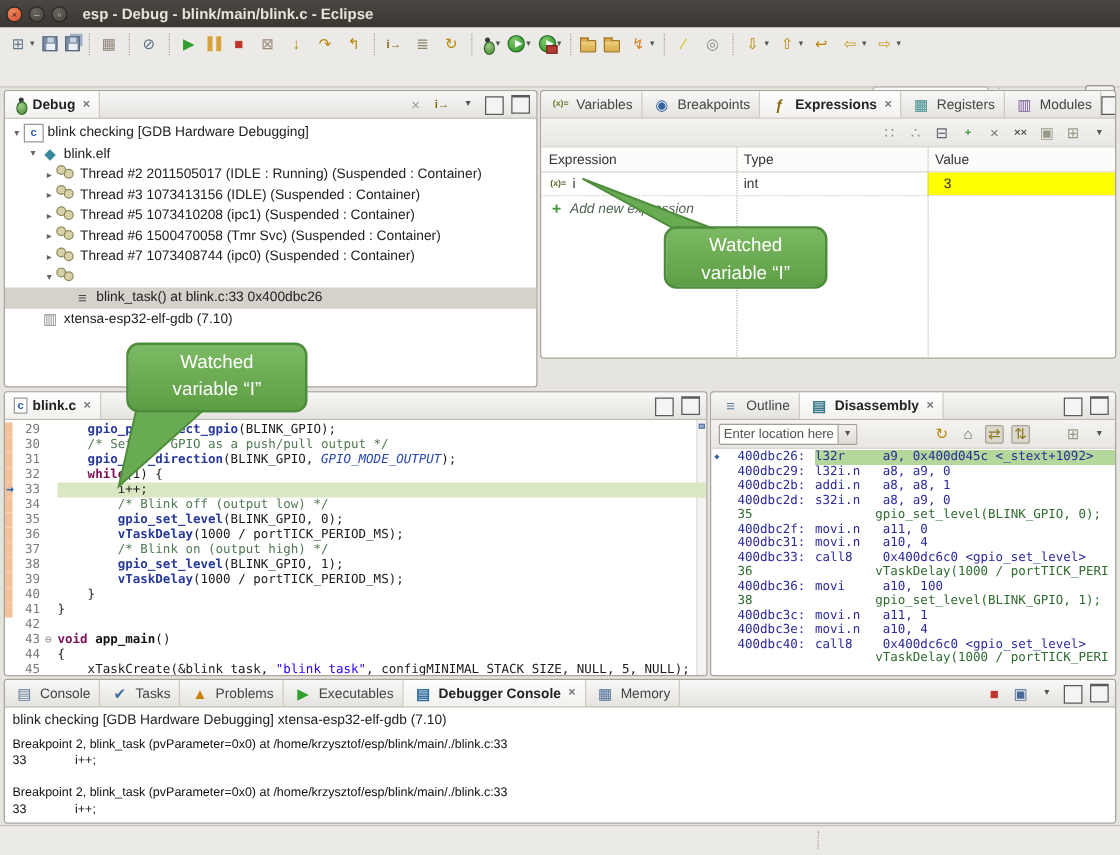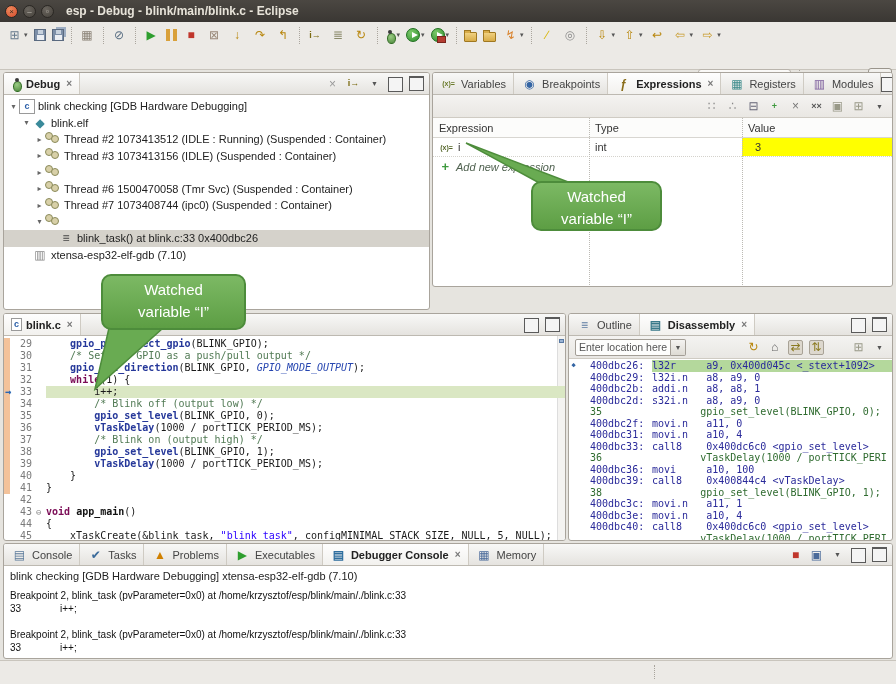--- a/index.html
+++ b/index.html
@@ -292,30 +292,31 @@
         <span>blink checking [GDB Hardware Debugging]</span>
       </div>
       <div class="trow" style="padding-left: 17px;">
         <span class="expander">▾</span>
         <span class="ic" style="color: rgb(58, 138, 154);">◆</span>
         <span>blink.elf</span>
       </div>
       <div class="trow" style="padding-left: 30px;">
         <span class="expander">▸</span>
         <span class="ic i-thread"></span>
-        <span>Thread #2 1073413512 (IDLE : Running) (Suspended : Container)</span>
+        <span>Thread #2 2011505017 (IDLE : Running) (Suspended : Container)</span>
       </div>
       <div class="trow" style="padding-left: 30px;">
         <span class="expander">▸</span>
         <span class="ic i-thread"></span>
         <span>Thread #3 1073413156 (IDLE) (Suspended : Container)</span>
       </div>
       <div class="trow" style="padding-left: 30px;">
         <span class="expander">▸</span>
         <span class="ic i-thread"></span>
+        <span>Thread #5 1073410208 (ipc1) (Suspended : Container)</span>
       </div>
       <div class="trow" style="padding-left: 30px;">
         <span class="expander">▸</span>
         <span class="ic i-thread"></span>
         <span>Thread #6 1500470058 (Tmr Svc) (Suspended : Container)</span>
       </div>
       <div class="trow" style="padding-left: 30px;">
         <span class="expander">▸</span>
         <span class="ic i-thread"></span>
         <span>Thread #7 1073408744 (ipc0) (Suspended : Container)</span>
@@ -474,21 +475,20 @@
       <div class="dl"><span class="dmark">◆</span><span class="dgut">400dbc26:</span><span class="dbody hl">l32r     a9, 0x400d045c &lt;_stext+1092&gt;</span></div>
       <div class="dl"><span class="dmark"></span><span class="dgut">400dbc29:</span><span class="dbody">l32i.n   a8, a9, 0</span></div>
       <div class="dl"><span class="dmark"></span><span class="dgut">400dbc2b:</span><span class="dbody">addi.n   a8, a8, 1</span></div>
       <div class="dl"><span class="dmark"></span><span class="dgut">400dbc2d:</span><span class="dbody">s32i.n   a8, a9, 0</span></div>
       <div class="dl"><span class="dmark"></span><span class="dgut d-src">35</span><span class="dbody d-src">        gpio_set_level(BLINK_GPIO, 0);</span></div>
       <div class="dl"><span class="dmark"></span><span class="dgut">400dbc2f:</span><span class="dbody">movi.n   a11, 0</span></div>
       <div class="dl"><span class="dmark"></span><span class="dgut">400dbc31:</span><span class="dbody">movi.n   a10, 4</span></div>
       <div class="dl"><span class="dmark"></span><span class="dgut">400dbc33:</span><span class="dbody">call8    0x400dc6c0 &lt;gpio_set_level&gt;</span></div>
       <div class="dl"><span class="dmark"></span><span class="dgut d-src">36</span><span class="dbody d-src">        vTaskDelay(1000 / portTICK_PERI</span></div>
       <div class="dl"><span class="dmark"></span><span class="dgut">400dbc36:</span><span class="dbody">movi     a10, 100</span></div>
-      <div class="dl"><span class="dmark"></span><span class="dgut">400dbc39:</span><span class="dbody">call8    0x400844c4 &lt;vTaskDelay&gt;</span></div>
       <div class="dl"><span class="dmark"></span><span class="dgut d-src">38</span><span class="dbody d-src">        gpio_set_level(BLINK_GPIO, 1);</span></div>
       <div class="dl"><span class="dmark"></span><span class="dgut">400dbc3c:</span><span class="dbody">movi.n   a11, 1</span></div>
       <div class="dl"><span class="dmark"></span><span class="dgut">400dbc3e:</span><span class="dbody">movi.n   a10, 4</span></div>
       <div class="dl"><span class="dmark"></span><span class="dgut">400dbc40:</span><span class="dbody">call8    0x400dc6c0 &lt;gpio_set_level&gt;</span></div>
       <div class="dl"><span class="dmark"></span><span class="dgut d-src"></span><span class="dbody d-src">        vTaskDelay(1000 / portTICK_PERI</span></div>
     </div>
 </div>
 
 <div class="view" style="left:3px;top:543px;width:890px;height:116px;">
   <div class="tabbar" id="console-tabbar">

